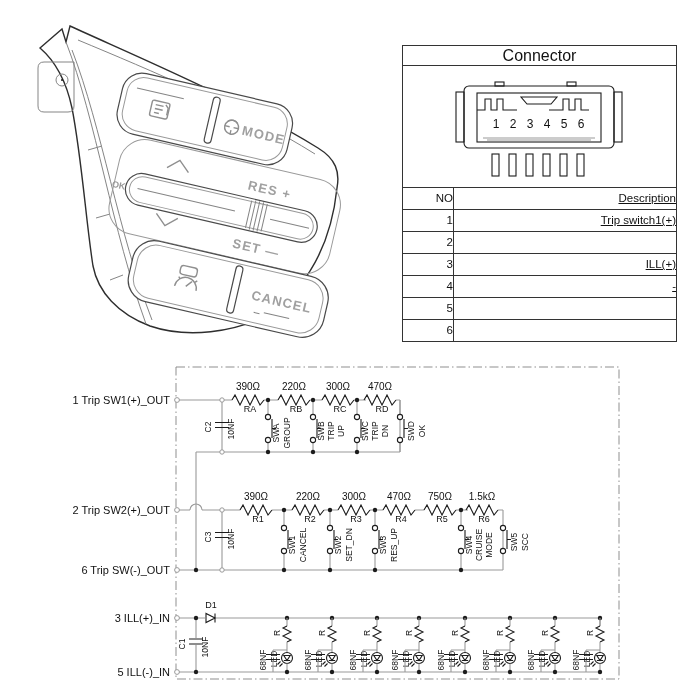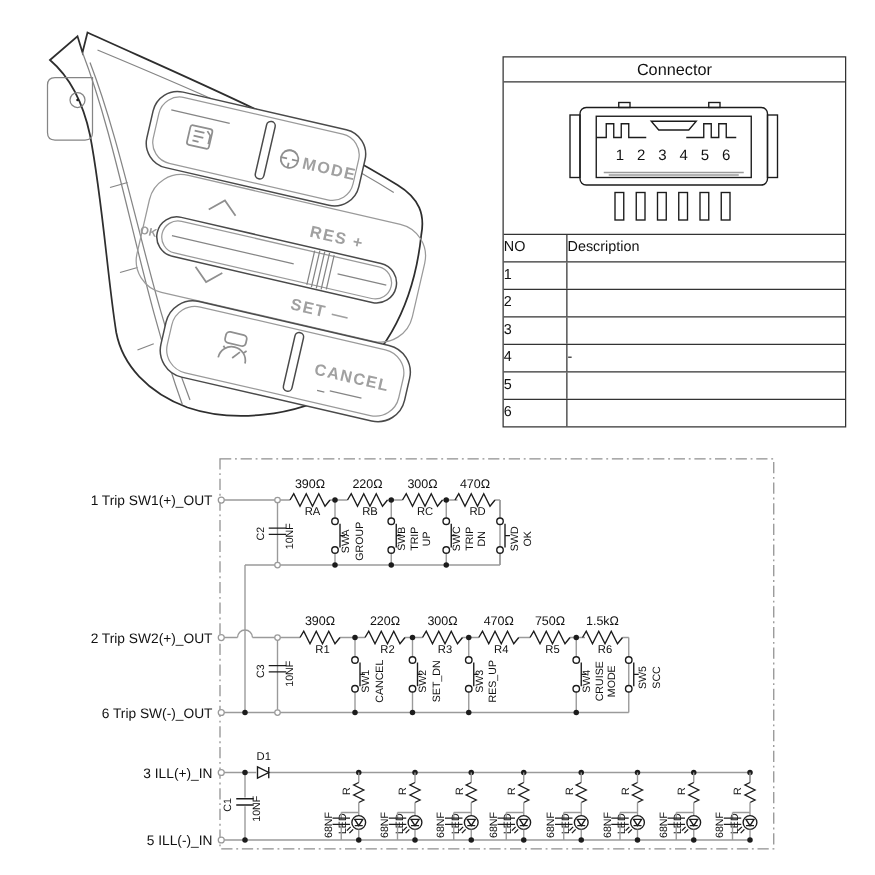--- a/index.html
+++ b/index.html
@@ -24,25 +24,25 @@
   .w-pod{stroke:#4a4a4a;stroke-width:1.2;fill:#fff;}
   .w-pod2{stroke:#9a9a9a;stroke-width:1;fill:none;}
   .w-ic{stroke:#8f8f8f;stroke-width:1.4;fill:none;}
   .w-txt{font-size:13px;font-weight:700;fill:#a0a0a0;letter-spacing:1.2px;text-anchor:middle;}
   .w-txt-sm{font-size:9px;font-weight:700;fill:#9a9a9a;text-anchor:middle;}
   
   .conn{position:absolute;left:402px;top:45px;width:273px;border:1px solid #333;
         background:#fff;font-size:11.5px;color:#111;}
   .conn .trow{display:flex;border-top:1px solid #333;}
   .conn .trow:first-child{border-top:none;}
-  .conn .title{height:19px;line-height:19px;text-align:center;font-size:13px;}
+  .conn .title{height:19px;line-height:19px;text-align:center;font-size:16px;}
   .conn .graphic{height:121px;}
-  .conn .c-no{width:50px;border-right:1px solid #333;text-align:left;
+  .conn .c-no{width:50px;border-right:1px solid #333;text-align:right;
               height:21px;line-height:21px;flex:none;}
-  .conn .c-desc{flex:1;text-align:left;height:21px;line-height:21px;}
+  .conn .c-desc{flex:1;text-align:right;height:21px;line-height:21px;text-decoration:underline;}
   .conn .pin-num{font-size:12px;fill:#111;text-anchor:middle;}
 </style>
 </head>
 <body>
 
 <div class="canvas">
 
   <svg width="400" height="360" viewBox="0 0 400 360">
 
     <path class="w-out" d="M40,48 L62,29 L66,42 L70,26
@@ -144,26 +144,28 @@
             <rect x="174" y="88" width="7" height="22"></rect>
         </g>
       </svg>
     </div>
     <div class="trow">
       <div class="c-no">NO</div>
       <div class="c-desc">Description</div>
     </div>
     <div class="trow">
       <div class="c-no">1</div>
+      <div class="c-desc">Trip switch1(+)</div>
     </div>
     <div class="trow">
       <div class="c-no">2</div>
     </div>
     <div class="trow">
       <div class="c-no">3</div>
+      <div class="c-desc">ILL(+)</div>
     </div>
     <div class="trow">
       <div class="c-no">4</div>
       <div class="c-desc">-</div>
     </div>
     <div class="trow">
       <div class="c-no">5</div>
     </div>
     <div class="trow">
       <div class="c-no">6</div>

